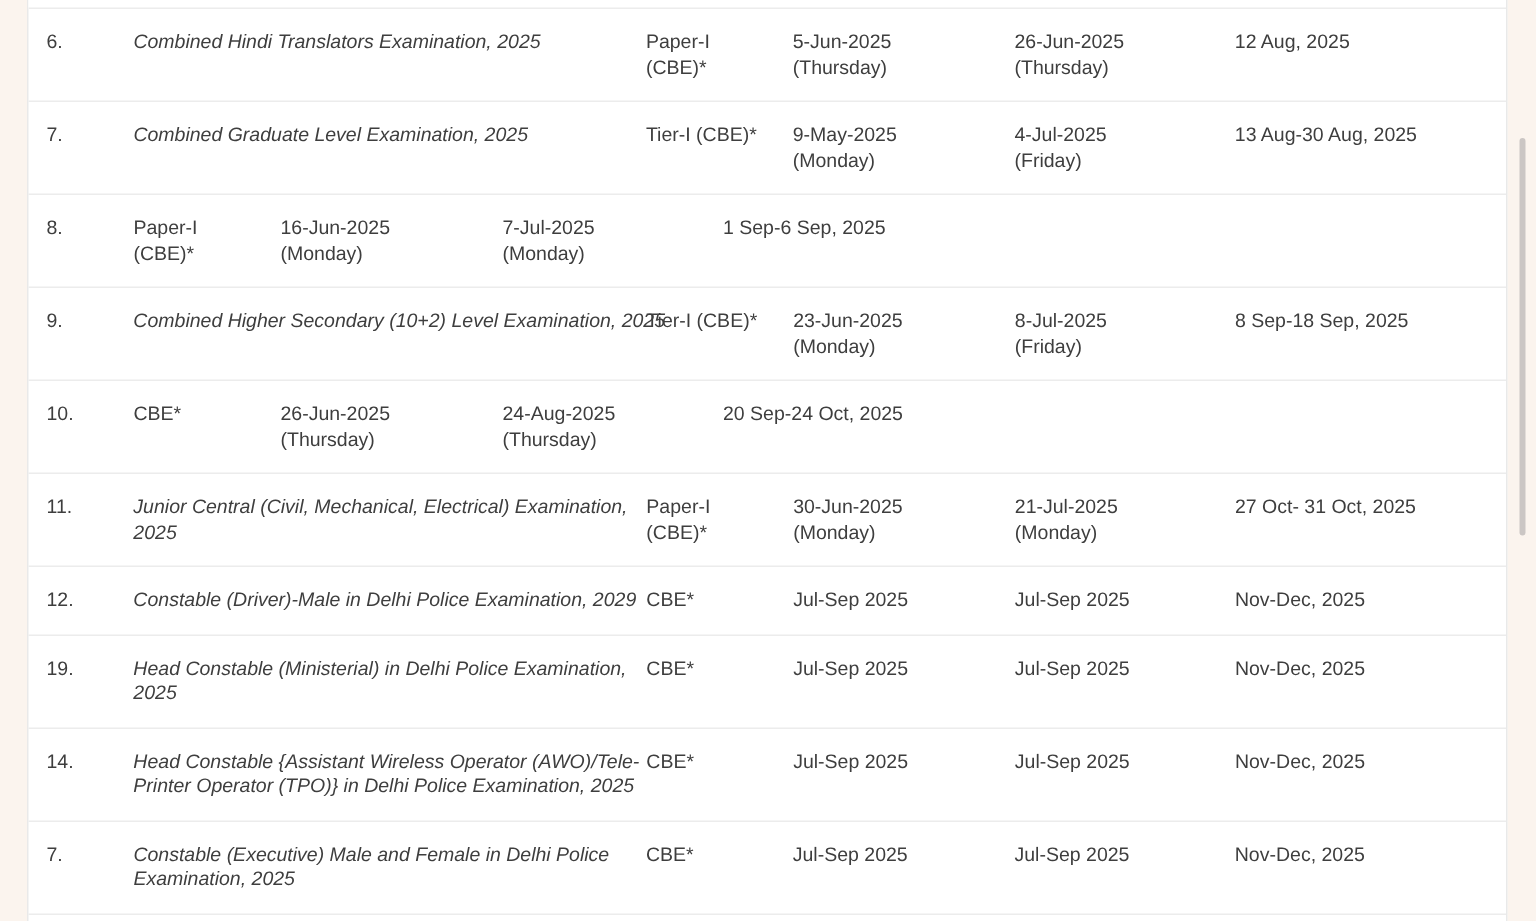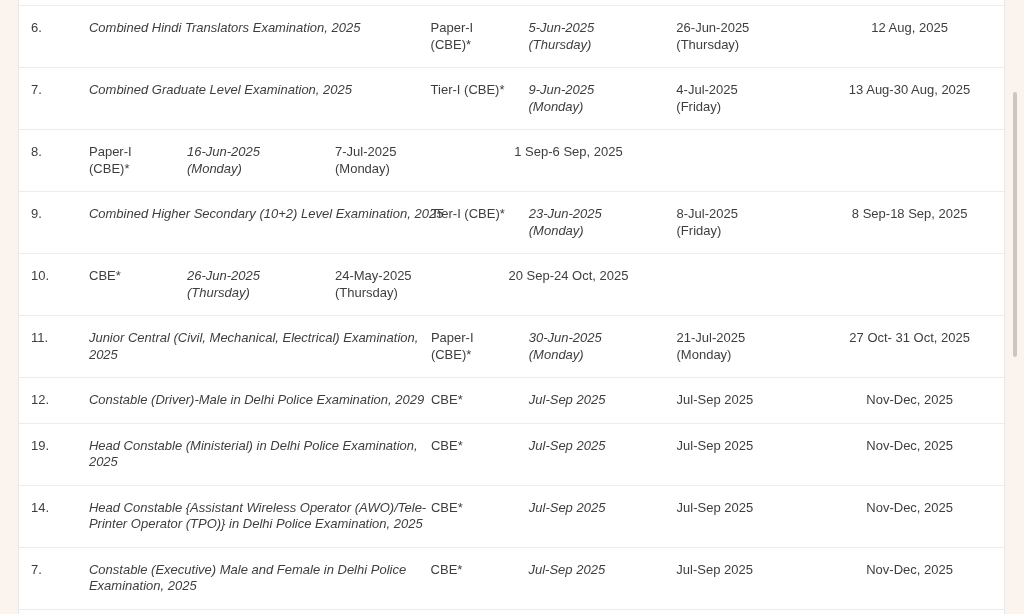--- a/index.html
+++ b/index.html
@@ -39,23 +39,23 @@
   .cell{
     padding:14px 0 14px 0;
     font-size:13px;
     line-height:16.5px;
     color:var(--text);
   }
   .line{ white-space:nowrap; }
   .c-sno { width:70px;  padding-left:12px; }
   .c-name{ width:342px; padding-right:18px;font-style:italic; }
   .c-mode{ width:98px;  padding-right:12px; }
-  .c-advt{ width:148px;font-style:italic; }
+  .c-advt{ width:148px; }
   .c-close{ width:147px; }
-  .c-exam{ width:181px; padding-right:8px; white-space:nowrap;text-align:center; }
+  .c-exam{ width:181px; padding-right:8px; white-space:nowrap; }
   .scrollbar-thumb{
     position:absolute;
     left:1013px; top:92px;
     width:4px; height:265px;
     background:var(--thumb);
     border-radius:2px;
   }
 </style>
 </head>
 <body>
@@ -85,21 +85,21 @@
 
   <div class="row">
     <div class="cell c-sno">7.</div>
     <div class="cell c-name">
           <div class="line">Combined Graduate Level Examination, 2025</div>
         </div>
     <div class="cell c-mode">
           <div class="line">Tier-I (CBE)*</div>
         </div>
     <div class="cell c-advt">
-          <div class="line">9-Jun-2025</div>
+          <div class="line">9-May-2025</div>
           <div class="line">(Monday)</div>
         </div>
     <div class="cell c-close">
           <div class="line">4-Jul-2025</div>
           <div class="line">(Friday)</div>
         </div>
     <div class="cell c-exam">13 Aug-30 Aug, 2025</div>
   </div>
 
   <div class="row">
@@ -141,21 +141,21 @@
   <div class="row">
     <div class="cell c-sno">10.</div>
     <div class="cell c-mode">
           <div class="line">CBE*</div>
         </div>
     <div class="cell c-advt">
           <div class="line">26-Jun-2025</div>
           <div class="line">(Thursday)</div>
         </div>
     <div class="cell c-close">
-          <div class="line">24-May-2025</div>
+          <div class="line">24-Aug-2025</div>
           <div class="line">(Thursday)</div>
         </div>
     <div class="cell c-exam">20 Sep-24 Oct, 2025</div>
   </div>
 
   <div class="row">
     <div class="cell c-sno">11.</div>
     <div class="cell c-name">
           <div class="line">Junior Central (Civil, Mechanical, Electrical) Examination,</div>
           <div class="line">2025</div>

